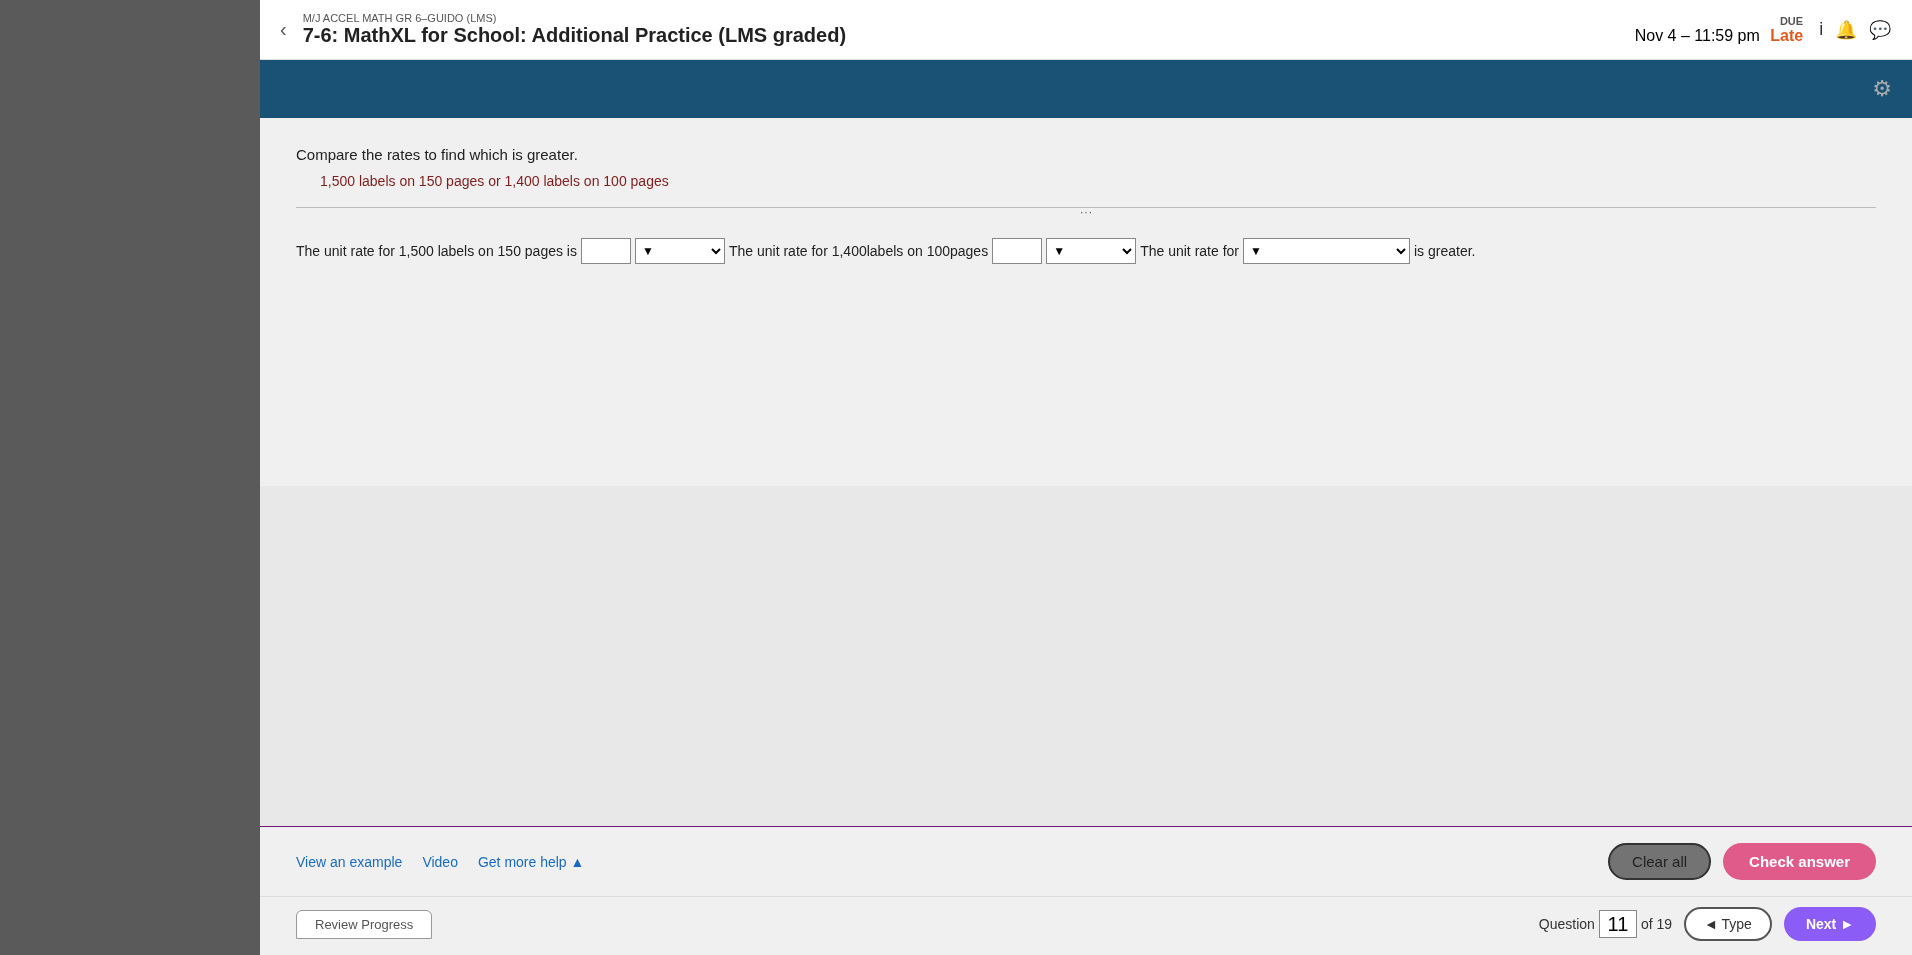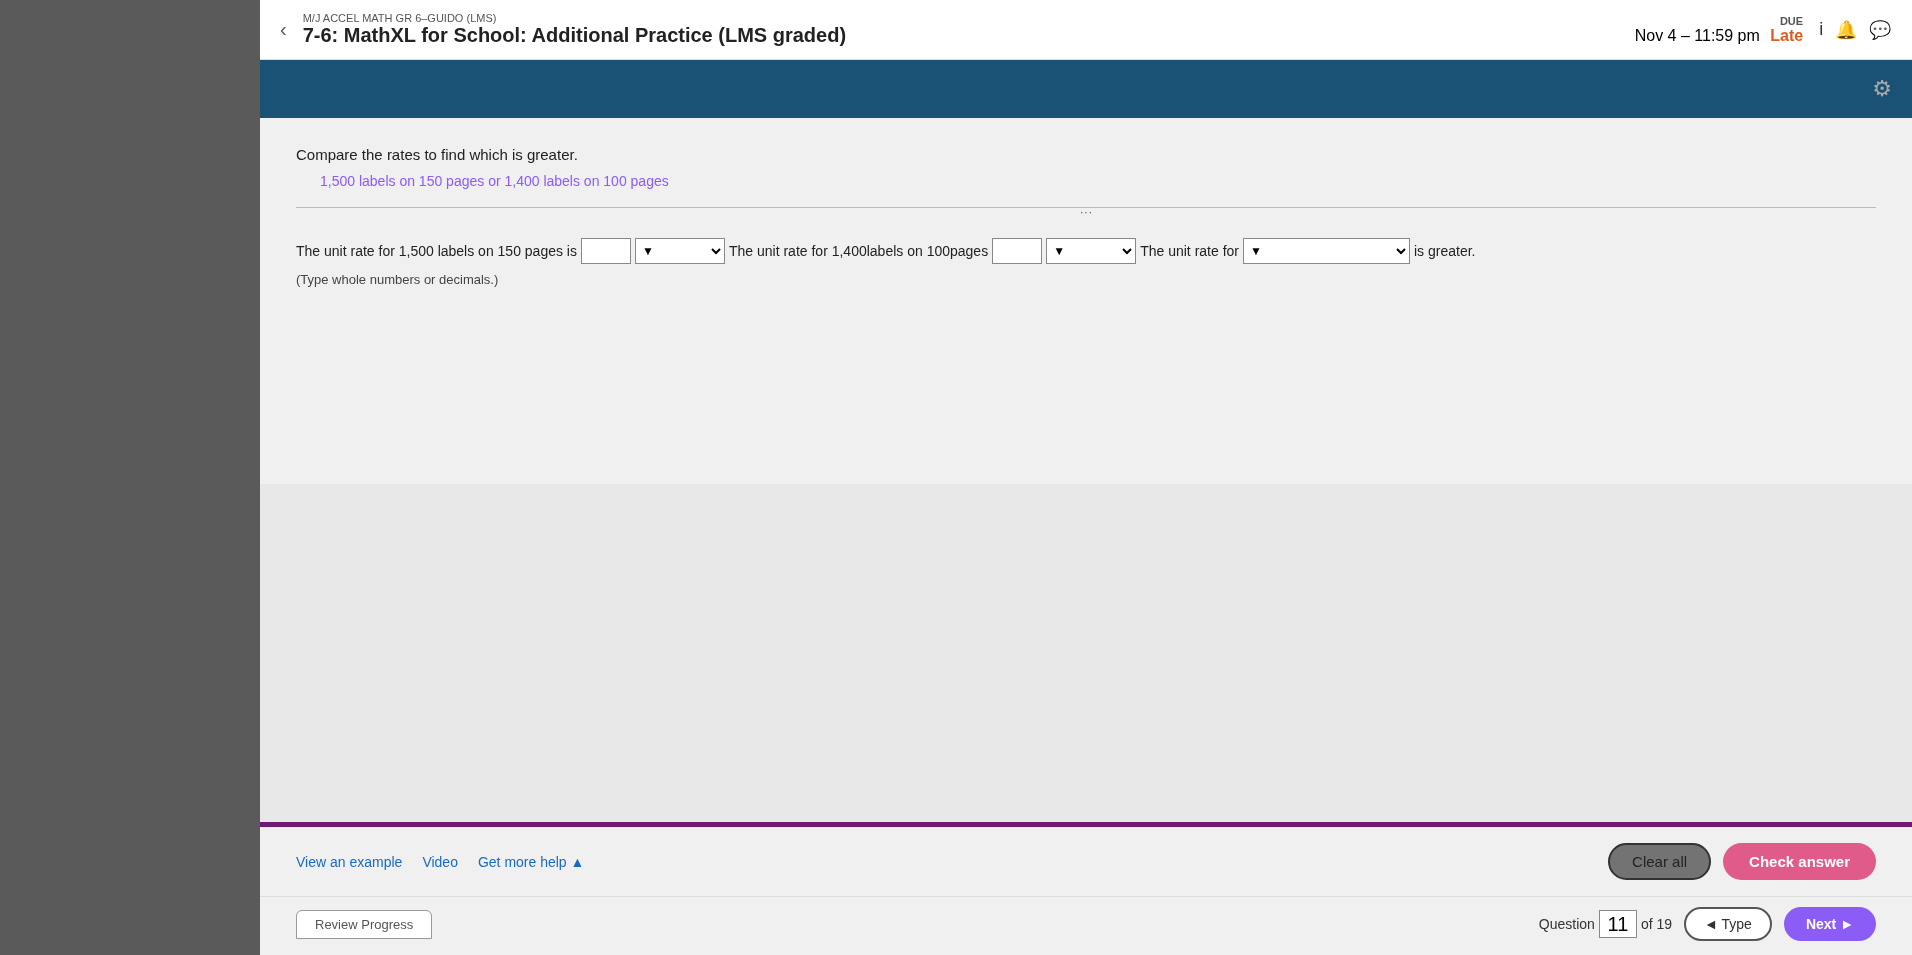--- a/index.html
+++ b/index.html
@@ -129,21 +129,21 @@
     }
 
     .question-instruction {
       font-size: 15px;
       color: #222;
       margin-bottom: 10px;
     }
 
     .question-subtext {
       font-size: 14px;
-      color: #8b5cf6;
+      color: #7f1d1d;
       margin-bottom: 18px;
       margin-left: 24px;
     }
 
     .divider {
       border: none;
       border-top: 1px solid #bbb;
       margin: 10px 0 24px 0;
       position: relative;
     }
@@ -187,21 +187,21 @@
       margin-top: 4px;
     }
 
     
     .bottom-toolbar {
       background: #f0f0f0;
       padding: 16px 36px;
       display: flex;
       align-items: center;
       justify-content: space-between;
-      border-top: 5px solid #701a75;
+      border-top: 1px solid #701a75;
       margin-top: auto;
     }
 
     .bottom-links {
       display: flex;
       align-items: center;
       gap: 20px;
     }
 
     .bottom-link {
@@ -366,21 +366,20 @@
         <option value="pages/label">pages/label</option>
       </select>
       <span>The unit rate for</span>
       <select class="answer-select answer-select-wide">
         <option value="">▼</option>
         <option value="1500">1,500 labels on 150 pages</option>
         <option value="1400">1,400 labels on 100 pages</option>
       </select>
       <span>is greater.</span>
     </div>
-    <p class="answer-note">(Type whole numbers or decimals.)</p>
 
   </div>
 
   <div class="spacer"></div>
 
   <div class="bottom-toolbar">
     <div class="bottom-links">
       <a class="bottom-link">View an example</a>
       <a class="bottom-link">Video</a>
       <a class="bottom-link">Get more help ▲</a>

